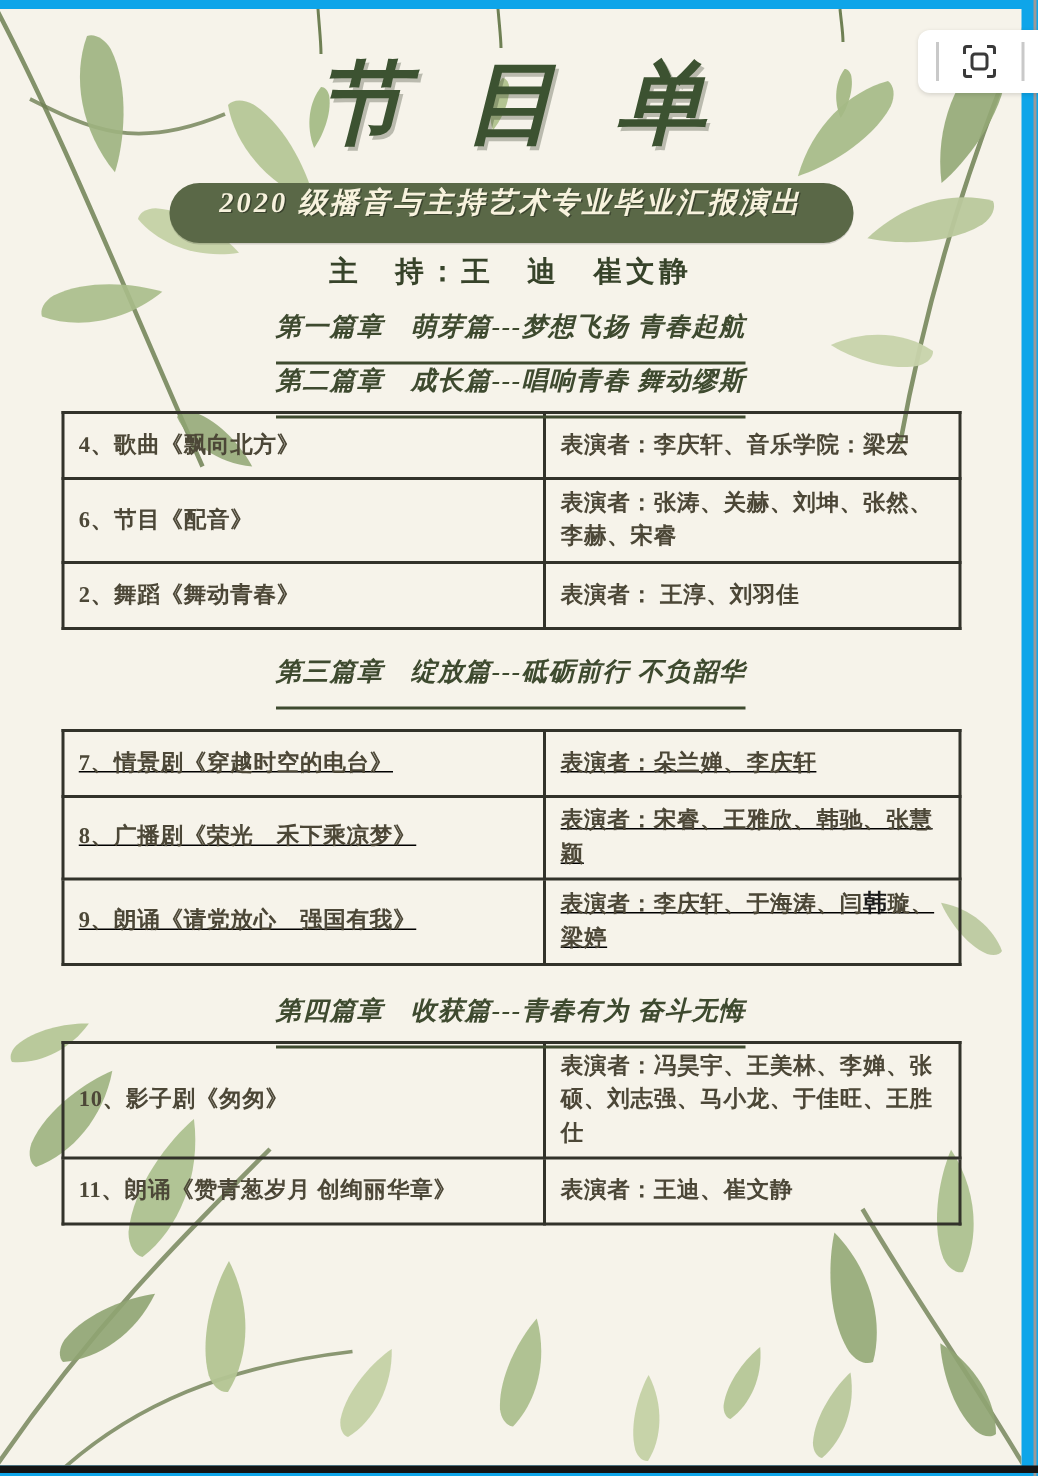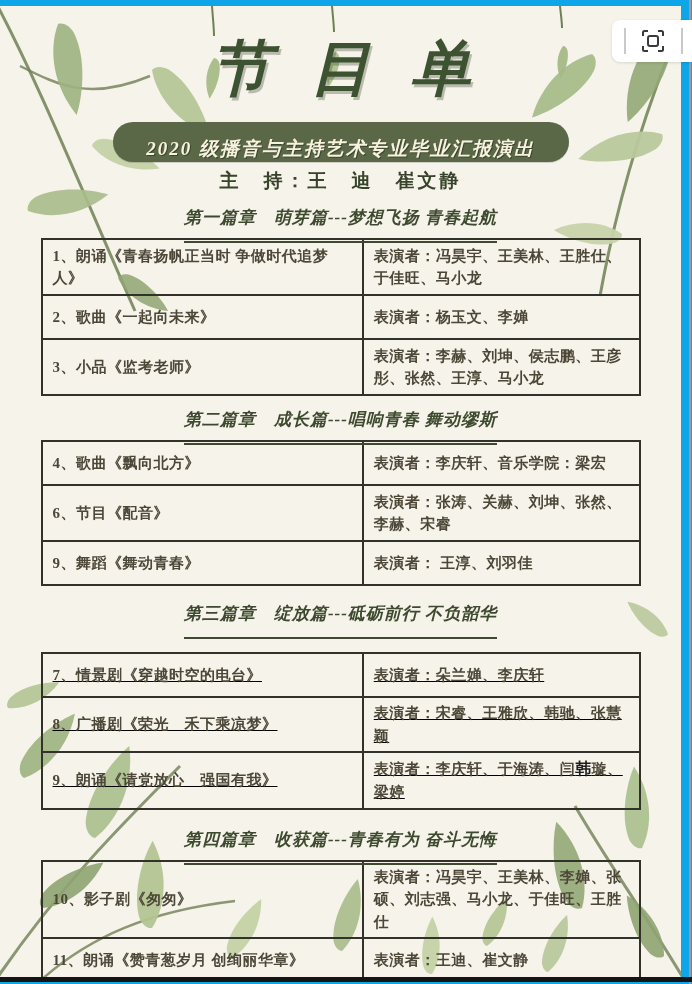--- a/index.html
+++ b/index.html
@@ -17,21 +17,21 @@
 
   .title{
     margin:24px 0 0;text-align:center;
     font-size:60px;line-height:78px;font-weight:bold;font-style:italic;
     color:#3c5231;letter-spacing:40px;text-indent:40px;
     text-shadow:2px 3px 0 rgba(45,55,35,.3);
   }
   .pill{
     width:456px;margin:14px auto 0;height:40px;
     background:#5a6847;border-radius:22px;
-    display:flex;align-items:flex-end;justify-content:center;
+    display:flex;align-items:flex-start;justify-content:center;
     box-shadow:0 1px 0 rgba(0,0,0,.15);
   }
   .pill span{
     color:#f7f2dd;font-size:19px;font-weight:bold;font-style:italic;letter-spacing:2px;
     text-shadow:1px 1px 0 rgba(0,0,0,.35);
   }
   .host{
     text-align:center;margin-top:6px;height:26px;
     font-size:19px;font-weight:bold;color:#37432a;letter-spacing:3px;
   }
@@ -135,52 +135,36 @@
 
       <div class="pill">
         <span>2020 级播音与主持艺术专业毕业汇报演出</span>
       </div>
 
       <div class="host">主　持：王　迪　崔文静</div>
 
       <div class="section-heading mt12">
         <span class="ul">第一篇章　萌芽篇---梦想飞扬 青春起航</span>
       </div>
-      <table class="ptable">
-        <tbody>
-            <tr class="h2line">
-          <td class="c-item">1、朗诵《青春扬帆正当时 争做时代追梦人》</td>
-          <td class="c-perf">表演者：冯昊宇、王美林、王胜仕、于佳旺、马小龙</td>
-        </tr>
-        <tr class="h1line">
-          <td class="c-item">2、歌曲《一起向未来》</td>
-          <td class="c-perf">表演者：杨玉文、李婵</td>
-        </tr>
-        <tr class="h2line">
-          <td class="c-item">3、小品《监考老师》</td>
-          <td class="c-perf">表演者：李赫、刘坤、侯志鹏、王彦彤、张然、王淳、马小龙</td>
-        </tr>
-      </tbody>
-        </table>
 
       <div class="section-heading mt12">
         <span class="ul">第二篇章　成长篇---唱响青春 舞动缪斯</span>
       </div>
       <table class="ptable">
         <tbody>
             <tr class="h1line">
           <td class="c-item">4、歌曲《飘向北方》</td>
           <td class="c-perf">表演者：李庆轩、音乐学院：梁宏</td>
         </tr>
         <tr class="h2line">
           <td class="c-item">6、节目《配音》</td>
           <td class="c-perf">表演者：张涛、关赫、刘坤、张然、李赫、宋睿</td>
         </tr>
         <tr class="h1line">
-          <td class="c-item">9、舞蹈《舞动青春》</td>
+          <td class="c-item">2、舞蹈《舞动青春》</td>
           <td class="c-perf">表演者： 王淳、刘羽佳</td>
         </tr>
       </tbody>
         </table>
 
       <div class="section-heading mt16">
         <span class="ul">第三篇章　绽放篇---砥砺前行 不负韶华</span>
       </div>
       <table class="ptable gap-large">
         <tbody>

